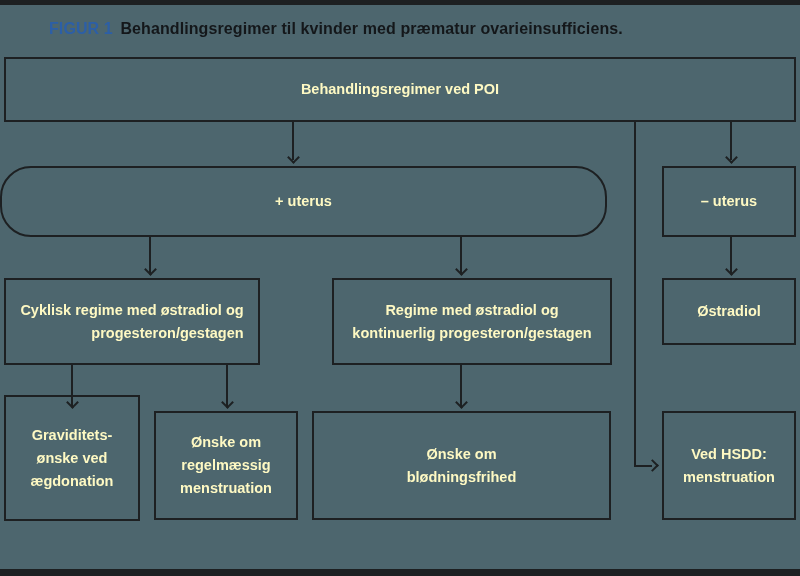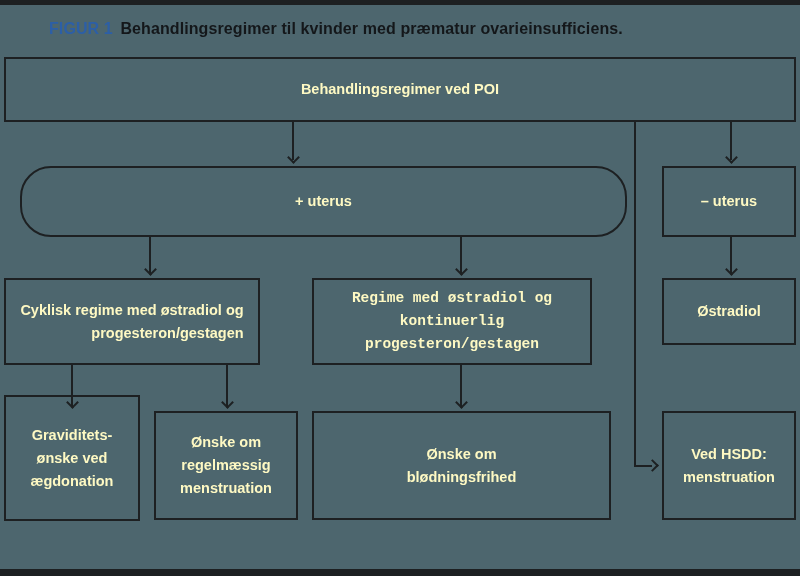--- a/index.html
+++ b/index.html
@@ -35,24 +35,24 @@
     box-sizing: border-box;
     border: 2.5px solid #1d2022;
     display: flex; align-items: center; justify-content: center;
     text-align: center;
     font-size: 14.5px; font-weight: bold; color: #fef9c3;
     line-height: 23px;
     white-space: pre-line;
     padding: 2px;
   }
   .n-root      { left: 4px;   top: 57px;  width: 792px; height: 65px; }
-  .n-uplus     { left: 20px;   top: 166px; width: 607px; height: 71px; border-radius: 31px; }
+  .n-uplus     { left: 0;   top: 166px; width: 607px; height: 71px; border-radius: 31px; }
   .n-uminus    { left: 662px; top: 166px; width: 134px; height: 71px; }
   .n-cyclic    { left: 4px;   top: 278px; width: 256px; height: 87px; text-align: right; }
-  .n-cont      { left: 312px; top: 278px; width: 280px; height: 87px; font-family: Liberation Mono, monospace; }
+  .n-cont      { left: 332px; top: 278px; width: 280px; height: 87px; }
   .n-estradiol { left: 662px; top: 278px; width: 134px; height: 67px; }
   .n-egg       { left: 4px;   top: 395px; width: 136px; height: 126px; }
   .n-menstr    { left: 154px; top: 411px; width: 144px; height: 109px; }
   .n-bleed     { left: 312px; top: 411px; width: 299px; height: 109px; }
   .n-hsdd      { left: 662px; top: 411px; width: 134px; height: 109px; }
 
   .vl { position: absolute; width: 2px; background: #1d2022; }
   .hl { position: absolute; height: 2px; background: #1d2022; }
   .chev {
     position: absolute; width: 9px; height: 9px;

